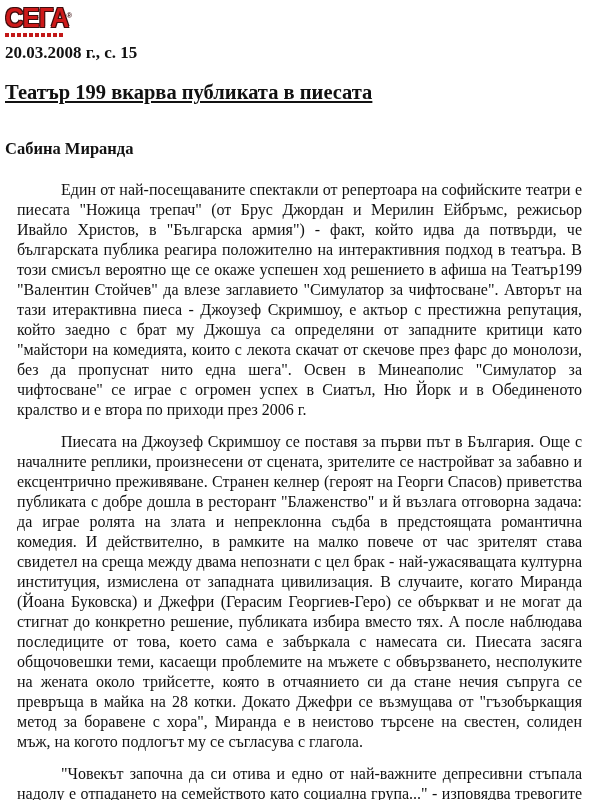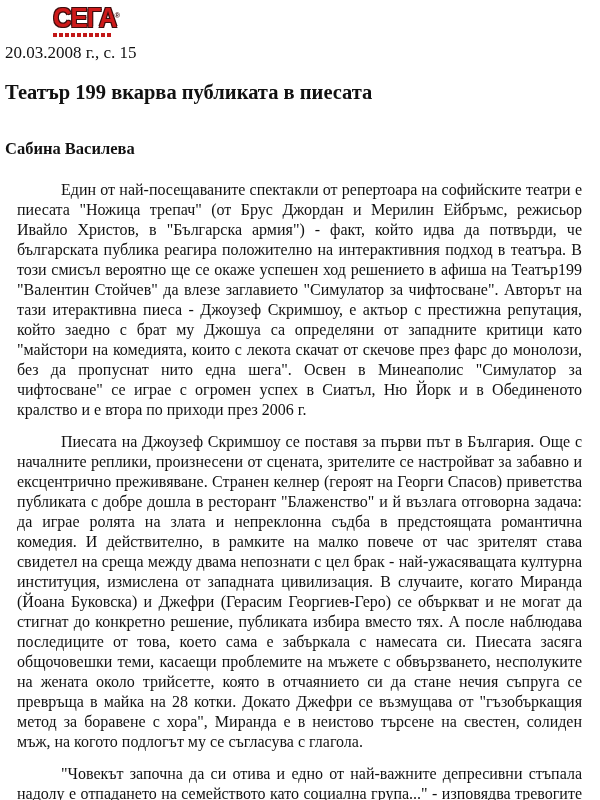--- a/index.html
+++ b/index.html
@@ -21,21 +21,20 @@
     padding: 5px 6px 0 5px;
     background: #ffffff;
   }
   
   .masthead {
     margin-bottom: 4px;
   }
   .logo-block {
     display: inline-block;
     line-height: 1;
-    margin-left: 48px;
   }
   .logo-text {
     font-family: "Liberation Sans", "DejaVu Sans", sans-serif;
     font-weight: 900;
     font-size: 27px;
     line-height: 26px;
     letter-spacing: -1px;
     color: #cd1a1a;
     text-shadow:
       -1px -1px 0 #3c0d0d,
@@ -58,31 +57,32 @@
     text-shadow: none;
   }
   .logo-dashes {
     width: 60px;
     height: 4px;
     margin-top: 2px;
     background: repeating-linear-gradient(90deg, #c21717 0 4px, #ffffff 4px 6px);
   }
   
   .dateline {
-    font-weight: normal;
+    font-weight: bold;
     font-size: 17px;
     line-height: 20px;
     margin-top: 6px;
   }
   
   .headline {
     font-weight: bold;
     font-size: 20.5px;
     line-height: 24px;
     margin-top: 17px;
+    text-decoration: underline;
   }
   
   .author {
     font-weight: bold;
     font-size: 16.5px;
     line-height: 20px;
     margin-top: 35px;
   }
   
   .article-body {
@@ -105,21 +105,21 @@
   <div class="masthead">
     <div class="logo-block">
       <span class="logo-text"><span>СЕГА</span><sup class="reg-mark">®</sup></span>
       <div class="logo-dashes"></div>
     </div>
     <div class="dateline">20.03.2008 г., с. 15</div>
   </div>
 
   <h1 class="headline">Театър 199 вкарва публиката в пиесата</h1>
 
-  <div class="author">Сабина Василева</div>
+  <div class="author">Сабина Миранда</div>
 
   <div class="article-body">
     <p>Един от най-посещаваните спектакли от репертоара на софийските театри е пиесата "Ножица трепач" (от Брус Джордан и Мерилин Ейбръмс, режисьор Ивайло Христов, в "Българска армия") - факт, който идва да потвърди, че българската публика реагира положително на интерактивния подход в театъра. В този смисъл вероятно ще се окаже успешен ход решението в афиша на Театър199 "Валентин Стойчев" да влезе заглавието "Симулатор за чифтосване". Авторът на тази итерактивна пиеса - Джоузеф Скримшоу, е актьор с престижна репутация, който заедно с брат му Джошуа са определяни от западните критици като "майстори на комедията, които с лекота скачат от скечове през фарс до монолози, без да пропуснат нито една шега". Освен в Минеаполис "Симулатор за чифтосване" се играе с огромен успех в Сиатъл, Ню Йорк и в Обединеното кралство и е втора по приходи през 2006 г.</p>
     <p>Пиесата на Джоузеф Скримшоу се поставя за първи път в България. Още с началните реплики, произнесени от сцената, зрителите се настройват за забавно и ексцентрично преживяване. Странен келнер (героят на Георги Спасов) приветства публиката с добре дошла в ресторант "Блаженство" и й възлага отговорна задача: да играе ролята на злата и непреклонна съдба в предстоящата романтична комедия. И действително, в рамките на малко повече от час зрителят става свидетел на среща между двама непознати с цел брак - най-ужасяващата културна институция, измислена от западната цивилизация. В случаите, когато Миранда (Йоана Буковска) и Джефри (Герасим Георгиев-Геро) се объркват и не могат да стигнат до конкретно решение, публиката избира вместо тях. А после наблюдава последиците от това, което сама е забъркала с намесата си. Пиесата засяга общочовешки теми, касаещи проблемите на мъжете с обвързването, несполуките на жената около трийсетте, която в отчаянието си да стане нечия съпруга се превръща в майка на 28 котки. Докато Джефри се възмущава от "гъзобъркащия метод за боравене с хора", Миранда е в неистово търсене на свестен, солиден мъж, на когото подлогът му се съгласува с глагола.</p>
     <p>"Човекът започна да си отива и едно от най-важните депресивни стъпала надолу е отпадането на семейството като социална група..." - изповядва тревогите си режисьорът Пламен Панев. "Симулатор за</p>
   </div>
 
 </div>
 
 </body></html>

